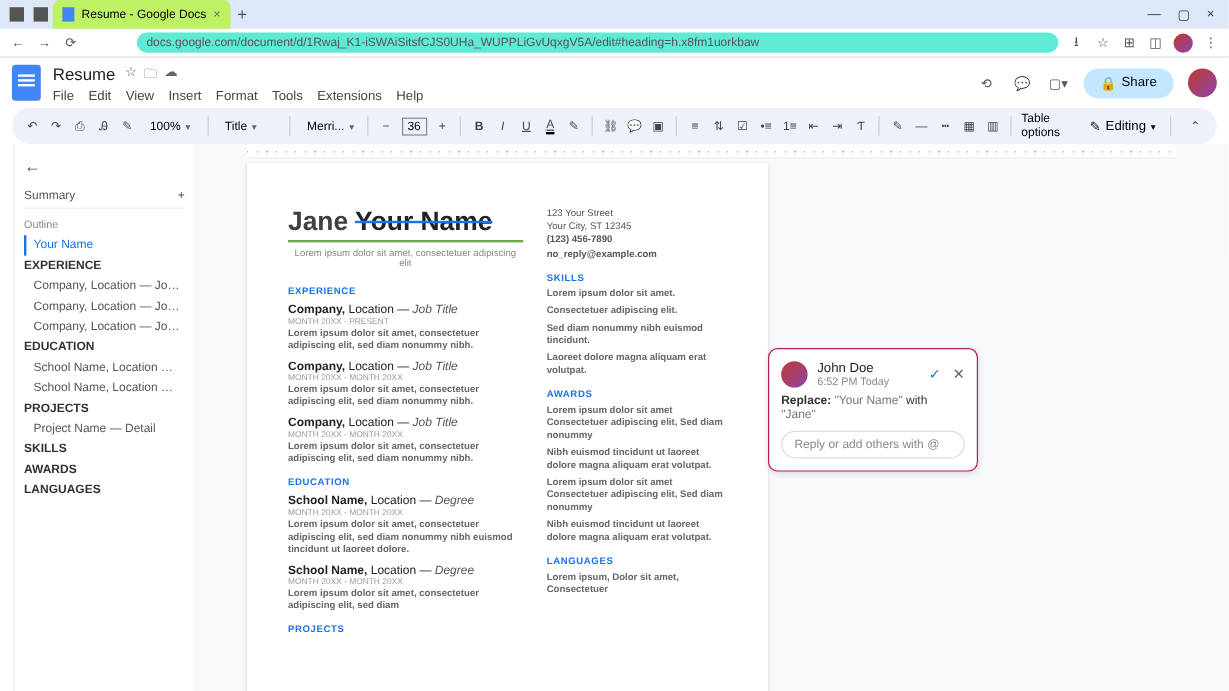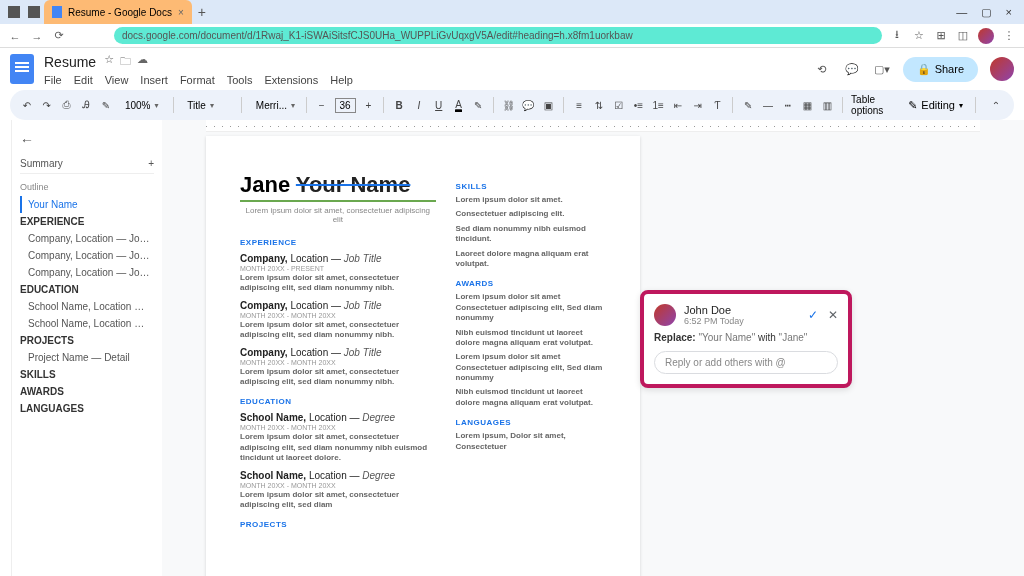--- a/index.html
+++ b/index.html
@@ -1,21 +1,21 @@
 <!DOCTYPE html>
 <html><head>
 <meta charset="utf-8">
 <style>
 * { margin: 0; padding: 0; box-sizing: border-box; font-family: Arial, sans-serif; }
 body { width: 1024px; height: 576px; overflow: hidden; background: #fff; font-size: 11px; }
 
 
 .browser-tabs { height: 24px; background: #dce8f8; display: flex; align-items: center; padding: 0 4px; }
 .tab-icon { width: 12px; height: 12px; background: #555; margin: 0 4px; }
-.active-tab { background: #fdba74; height: 20px; display: flex; align-items: center; padding: 12px 8px; border-radius: 6px 6px 0 0; font-size: 10px; gap: 6px; }
+.active-tab { background: #bef264; height: 20px; display: flex; align-items: center; padding: 12px 8px; border-radius: 6px 6px 0 0; font-size: 10px; gap: 6px; }
 .tab-close { color: #666; cursor: pointer; }
 .new-tab { margin-left: 6px; color: #555; font-size: 14px; }
 .window-ctrl { margin-left: auto; display: flex; gap: 14px; padding-right: 8px; color: #333; font-size: 11px; }
 
 .url-bar { height: 24px; display: flex; align-items: center; padding: 0 8px; gap: 8px; border-bottom: 1px solid #ddd; }
 .url-input { flex: 1; font-size: 10px; color: #555; padding: 3px 8px; background: #5eead4; border-radius: 10px; margin-left: 40px; }
 .url-icon { width: 14px; height: 14px; display: flex; align-items: center; justify-content: center; color: #555; cursor: pointer; }
 .avatar-small { width: 16px; height: 16px; border-radius: 50%; background: linear-gradient(135deg,#c0392b,#8e44ad); }
 
 
@@ -57,33 +57,33 @@
 
 
 .canvas-wrap { flex: 1; background: #f8f9fa; overflow: hidden; position: relative; }
 .ruler-h { height: 12px; background: #fff; border-bottom: 1px solid #eee; margin: 0 44px; position: relative; }
 .ruler-h::before { content:""; position:absolute; left:0; right:0; top:6px; height:1px; background: repeating-linear-gradient(90deg,#999 0,#999 1px,transparent 1px,transparent 8px);}
 .page { width: 434px; min-height: 520px; background: #fff; margin: 4px 44px; box-shadow: 0 1px 3px rgba(0,0,0,0.15); padding: 36px 34px; display: flex; gap: 20px; font-size: 9px; color: #555; }
 .col-left { flex: 1.3; }
 .col-right { flex: 1; }
 .name-line { font-family: Georgia, serif; font-size: 22px; font-weight: bold; color: #222; border-bottom: 2px solid #6aa84f; padding-bottom: 2px; margin-bottom: 4px; }
 .name-strike { text-decoration: line-through; text-decoration-color: #1a73e8; }
-.name-ins { color: #000000; margin-top: 31px; }
+.name-ins { color: #404040; margin-top: 31px; }
 .subtitle { font-size: 8px; color: #888; margin-bottom: 14px; text-align: center; }
 .sect { font-size: 8px; font-weight: bold; color: #1a73e8; letter-spacing: 0.5px; margin: 10px 0 4px; }
 .entry-title { font-size: 10px; color: #222; margin-top: 6px; }
 .entry-title b { font-weight: bold; }
 .entry-title i { font-style: italic; color: #555; }
 .entry-date { font-size: 7px; color: #999; margin: 1px 0; }
 .entry-body { font-size: 8px; color: #666; line-height: 1.3; font-weight: bold; }
 .contact { font-size: 8px; color: #555; line-height: 1.4; }
 .contact b { font-weight: bold; }
 
 
-.comment-card { position: absolute; left: 640px; top: 170px; width: 212px; background: #fff; border: 4px solid #be185d; border-radius: 8px; box-shadow: 0 2px 6px rgba(0,0,0,0.12); padding: 10px; font-size: 10px; }
+.comment-card { position: absolute; left: 640px; top: 170px; width: 175px; background: #fff; border: 1px solid #be185d; border-radius: 8px; box-shadow: 0 2px 6px rgba(0,0,0,0.12); padding: 10px; font-size: 10px; }
 .comment-head { display: flex; align-items: center; gap: 8px; margin-bottom: 6px; }
 .comment-avatar { width: 22px; height: 22px; border-radius: 50%; background: linear-gradient(135deg,#c0392b,#8e44ad); }
 .comment-name { font-size: 11px; color: #222; font-weight: 500; }
 .comment-time { font-size: 9px; color: #888; }
 .comment-actions { margin-left: auto; display: flex; gap: 10px; }
 .comment-actions span { cursor: pointer; color: #1a73e8; font-size: 12px; }
 .comment-actions .xbtn { color: #5f6368; }
 .comment-text { font-size: 10px; color: #333; margin-bottom: 8px; }
 .comment-text .quoted { color: #777; }
 .reply-box { border: 1px solid #dadce0; border-radius: 14px; padding: 5px 10px; font-size: 10px; color: #888; }
@@ -264,20 +264,26 @@
             <div class="entry-date">MONTH 20XX - MONTH 20XX</div>
             <div class="entry-body">Lorem ipsum dolor sit amet, consectetuer adipiscing elit, sed diam nonummy nibh euismod tincidunt ut laoreet dolore.</div>
             <div class="entry-title"><b>School Name,</b> Location — <i>Degree</i></div>
             <div class="entry-date">MONTH 20XX - MONTH 20XX</div>
             <div class="entry-body">Lorem ipsum dolor sit amet, consectetuer adipiscing elit, sed diam</div>
           </div>
 
         <div class="sect">PROJECTS</div>
       </div>
       <div class="col-right">
+        <div class="contact">
+          <div>123 Your Street</div>
+          <div>Your City, ST 12345</div>
+          <div><b>(123) 456-7890</b></div>
+          <div><b>no_reply@example.com</b></div>
+        </div>
         <div class="sect">SKILLS</div>
         <div id="skills-list" class="entry-body">
             <div style="margin-bottom: 4px;">Lorem ipsum dolor sit amet.</div>
             <div style="margin-bottom: 4px;">Consectetuer adipiscing elit.</div>
             <div style="margin-bottom: 4px;">Sed diam nonummy nibh euismod tincidunt.</div>
             <div style="margin-bottom: 4px;">Laoreet dolore magna aliquam erat volutpat.</div>
           </div>
         <div class="sect">AWARDS</div>
         <div id="awards-list" class="entry-body">
             <div style="margin-bottom: 4px;">Lorem ipsum dolor sit amet Consectetuer adipiscing elit, Sed diam nonummy</div>

